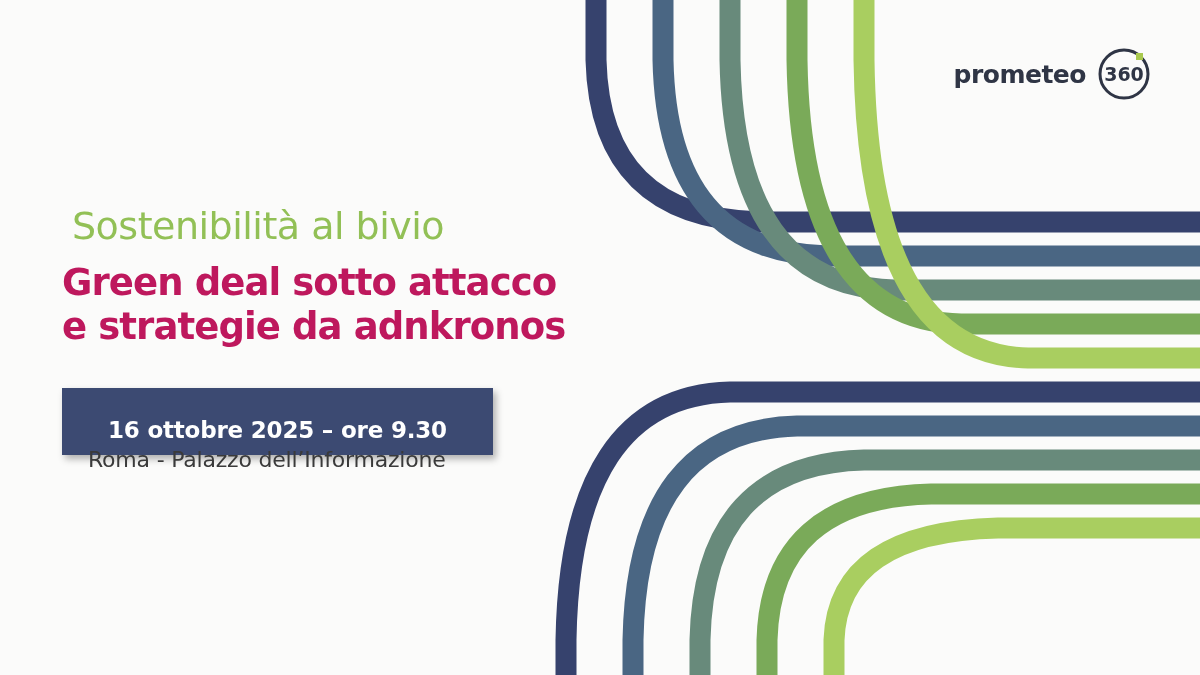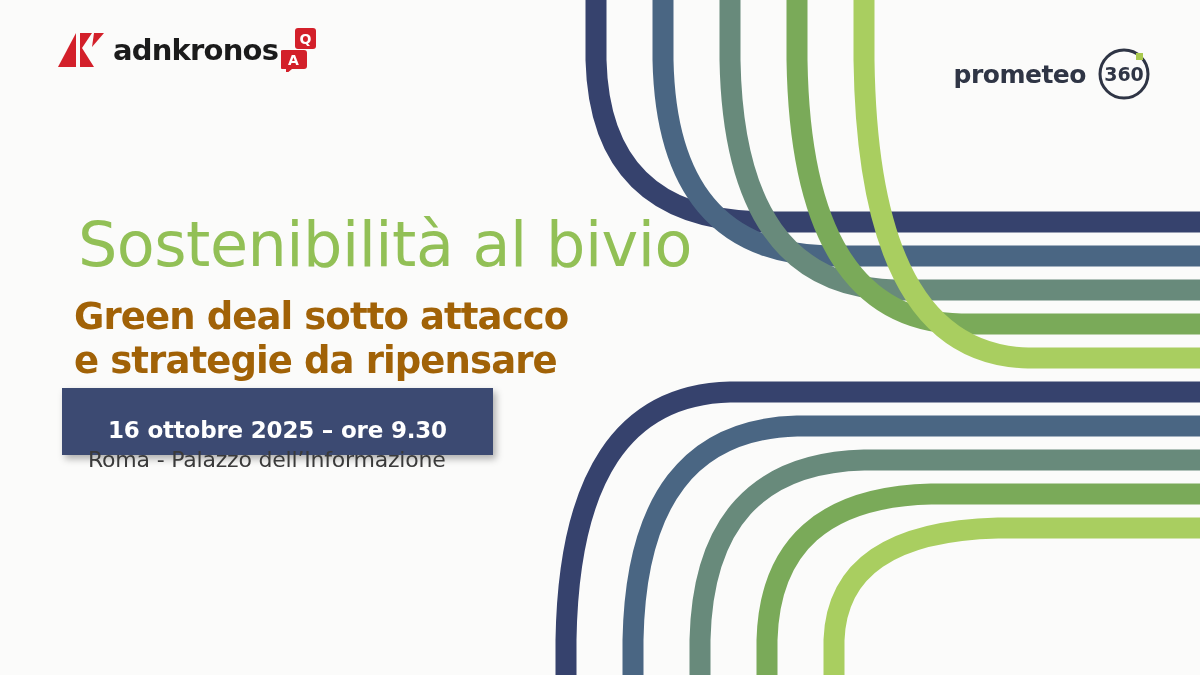--- a/index.html
+++ b/index.html
@@ -78,36 +78,36 @@
 
   
   #headline-block {
     position: absolute;
     left: 62px;
     top: 196px;
     width: 620px;
   }
   #event-title {
     font-family: "DejaVu Sans", sans-serif;
-    font-size: 62px;
+    font-size: 38px;
     font-weight: 500;
     color: #92c056;
     letter-spacing: -0.5px;
     line-height: 1.08;
-    margin: 16px;
+    margin: 10px;
     white-space: nowrap;
   }
   #event-subtitle {
     font-family: "DejaVu Sans", sans-serif;
     font-size: 37px;
     font-weight: bold;
-    color: #a16207;
+    color: #be185d;
     letter-spacing: -0.9px;
     line-height: 1.18;
-    margin: 14px 0 0 12px;
+    margin: 14px 0 0 0;
   }
   #event-subtitle .subtitle-line { display: block; }
 
   
   #date-badge {
     position: absolute;
     left: 62px;
     top: 388px;
     background: #3c4a72;
     color: #ffffff;
@@ -149,51 +149,35 @@
       <path d="M 864 -40 L 864 60 Q 868 354 1028 358 L 1210 358" stroke="#a9ce60" stroke-width="21"></path>
 
       <path d="M 566 720 L 566 640 Q 570 396 730 392 L 1210 392" stroke="#36426d" stroke-width="21"></path>
       <path d="M 633 720 L 633 640 Q 637 430 797 426 L 1210 426" stroke="#4a6683" stroke-width="21"></path>
       <path d="M 700 720 L 700 640 Q 704 464 864 460 L 1210 460" stroke="#688a7b" stroke-width="21"></path>
       <path d="M 767 720 L 767 640 Q 771 498 931 494 L 1210 494" stroke="#7aaa59" stroke-width="21"></path>
       <path d="M 834 720 L 834 640 Q 838 532 998 528 L 1210 528" stroke="#a9ce60" stroke-width="21"></path>
     </g>
   </svg>
 
-  <div id="adnkronos-logo">
-    <svg id="ak-monogram" width="46" height="38" viewBox="0 0 46 38" xmlns="http://www.w3.org/2000/svg">
-      <polygon points="18,2 18,36 0,36" fill="#d3202a"></polygon>
-      <polygon points="22,2 34,2 24,17 36,36 22,36" fill="#d3202a"></polygon>
-      <polygon points="36,2 46,2 34,16" fill="#d3202a"></polygon>
-    </svg>
-    <span class="adn-wordmark">adnkronos</span>
-    <svg id="adn-qa-badges" width="46" height="44" viewBox="0 0 46 44" xmlns="http://www.w3.org/2000/svg">
-
-      <rect x="14" y="0" width="21" height="21" rx="3" fill="#d3202a"></rect>
-      <text x="24.5" y="16" font-family="DejaVu Sans, sans-serif" font-size="14" font-weight="bold" fill="#ffffff" text-anchor="middle">Q</text>
-
-      <path d="M2 22 h21 a3 3 0 0 1 3 3 v13 a3 3 0 0 1 -3 3 h-12 l-6 5 v-5 h-3 a3 3 0 0 1 -3 -3 v-13 a3 3 0 0 1 3 -3 z" fill="#d3202a"></path>
-      <text x="12.5" y="37" font-family="DejaVu Sans, sans-serif" font-size="14" font-weight="bold" fill="#ffffff" text-anchor="middle">A</text>
-    </svg>
-  </div>
 
   <div id="prometeo-logo">
     <span class="prometeo-word">prometeo</span>
     <svg id="prometeo-360-badge" width="56" height="56" viewBox="0 0 56 56" xmlns="http://www.w3.org/2000/svg">
       <circle cx="28" cy="28" r="24" fill="none" stroke="#2f3545" stroke-width="3"></circle>
       <rect x="40" y="7" width="7" height="7" fill="#a9c94f"></rect>
       <text x="28" y="35" font-family="DejaVu Sans, sans-serif" font-size="19" font-weight="600" fill="#2f3545" text-anchor="middle">360</text>
     </svg>
   </div>
 
   <div id="headline-block">
     <h1 id="event-title">Sostenibilità al bivio</h1>
     <h2 id="event-subtitle">
       <span class="subtitle-line">Green deal sotto attacco</span>
-      <span class="subtitle-line">e strategie da ripensare</span>
+      <span class="subtitle-line">e strategie da adnkronos</span>
     </h2>
   </div>
 
   <div id="date-badge">16 ottobre 2025 – ore 9.30</div>
 
   <div id="event-venue">Roma - Palazzo dell’Informazione</div>
 
 </div>
 
 </body></html>

